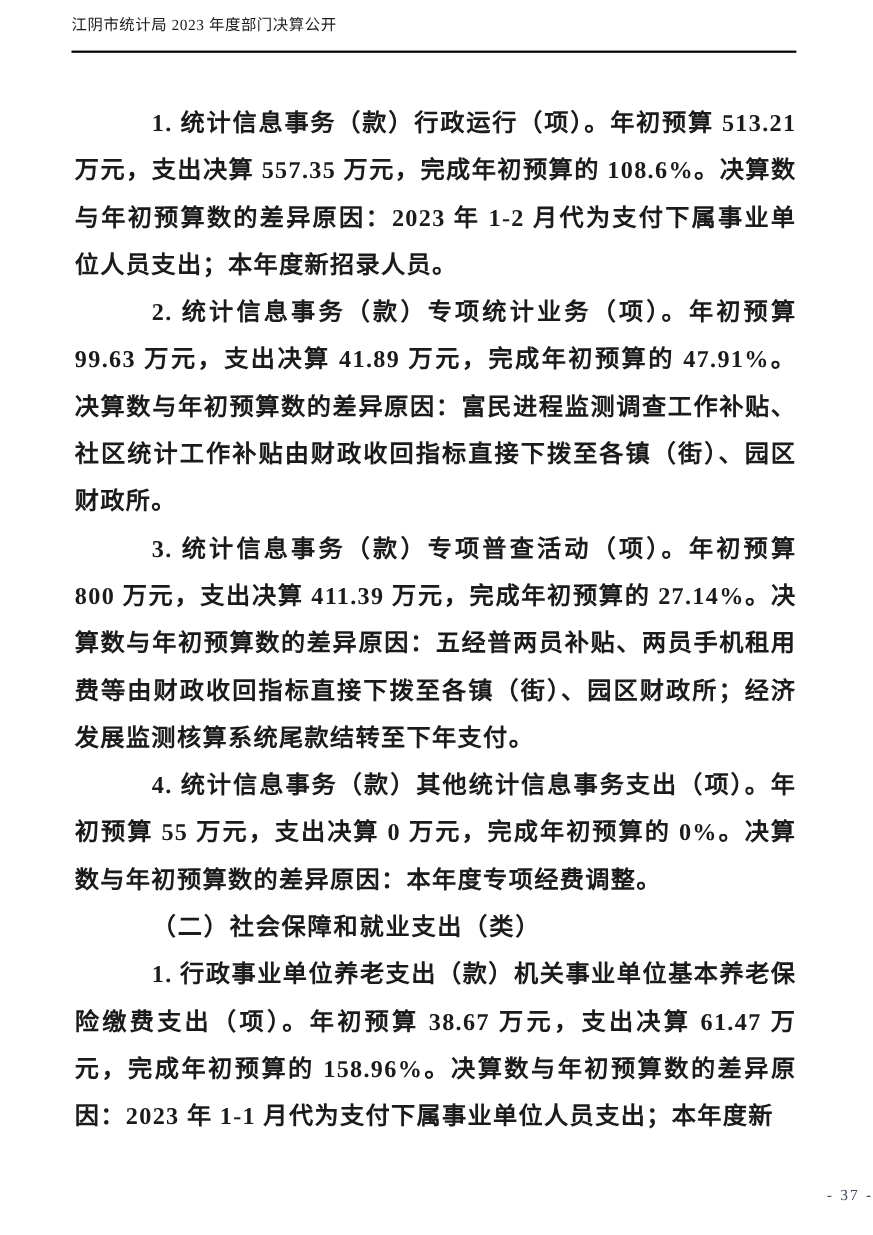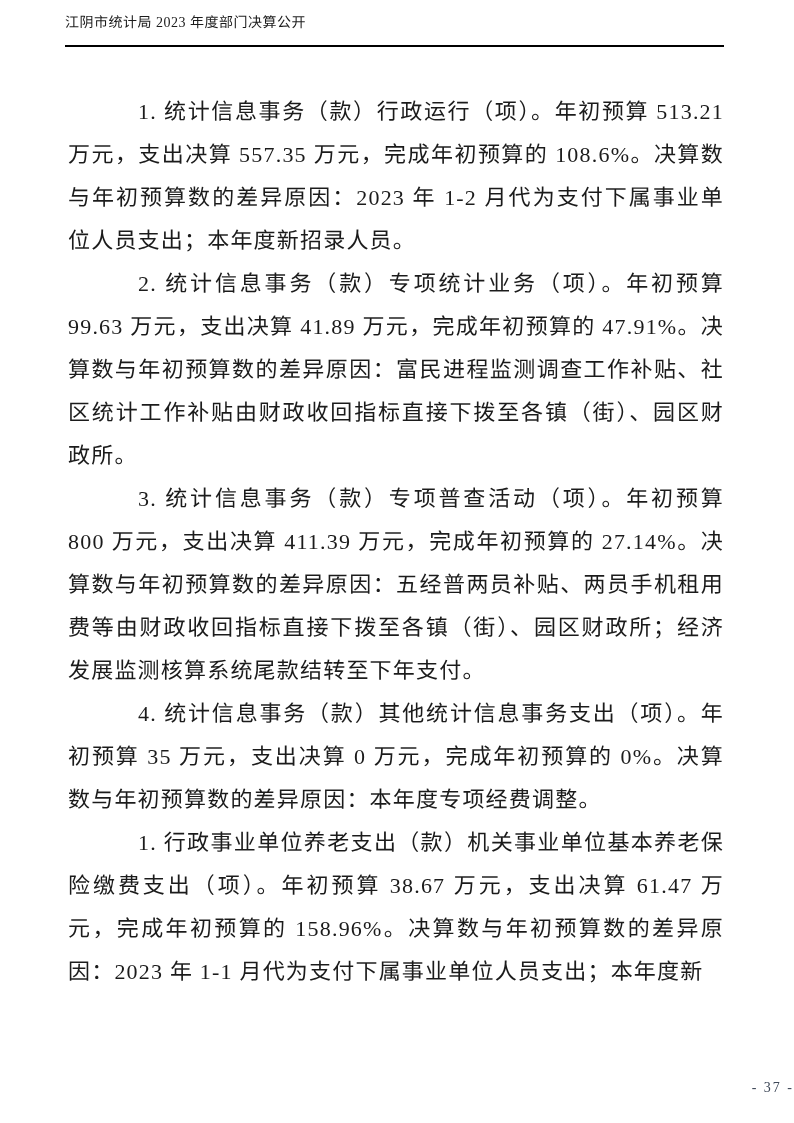--- a/index.html
+++ b/index.html
@@ -44,20 +44,21 @@
     font-size: 22px;
     line-height: 43px;
     text-align: justify;
     text-justify: inter-ideograph;
     letter-spacing: 1.2px;
     color: var(--color-text);
   }
   .doc-body p {
     text-indent: 70px;
     word-break: break-word;
+    font-weight: bold;
   }
   .doc-body p.heading {
     font-weight: 700;
     letter-spacing: 1.6px;
   }
   
   .page-footer {
     position: absolute;
     top: 1078px;
     left: 0;
@@ -77,21 +78,22 @@
 <div class="page">
 
   <div class="page-header">
     <span class="header-title">江阴市统计局 2023 年度部门决算公开</span>
   </div>
 
   <div class="doc-body">
     <p>1. 统计信息事务（款）行政运行（项）。年初预算 513.21 万元，支出决算 557.35 万元，完成年初预算的 108.6%。决算数与年初预算数的差异原因：2023 年 1-2 月代为支付下属事业单位人员支出；本年度新招录人员。</p>
     <p>2. 统计信息事务（款）专项统计业务（项）。年初预算 99.63 万元，支出决算 41.89 万元，完成年初预算的 47.91%。决算数与年初预算数的差异原因：富民进程监测调查工作补贴、社区统计工作补贴由财政收回指标直接下拨至各镇（街）、园区财政所。</p>
     <p>3. 统计信息事务（款）专项普查活动（项）。年初预算 800 万元，支出决算 411.39 万元，完成年初预算的 27.14%。决算数与年初预算数的差异原因：五经普两员补贴、两员手机租用费等由财政收回指标直接下拨至各镇（街）、园区财政所；经济发展监测核算系统尾款结转至下年支付。</p>
-    <p>4. 统计信息事务（款）其他统计信息事务支出（项）。年初预算 35 万元，支出决算 0 万元，完成年初预算的 0%。决算数与年初预算数的差异原因：本年度专项经费调整。</p>
+    <p>4. 统计信息事务（款）其他统计信息事务支出（项）。年初预算 55 万元，支出决算 0 万元，完成年初预算的 0%。决算数与年初预算数的差异原因：本年度专项经费调整。</p>
+    <p class="heading">（二）社会保障和就业支出（类）</p>
     <p>1. 行政事业单位养老支出（款）机关事业单位基本养老保险缴费支出（项）。年初预算 38.67 万元，支出决算 61.47 万元，完成年初预算的 158.96%。决算数与年初预算数的差异原因：2023 年 1-1 月代为支付下属事业单位人员支出；本年度新</p>
   </div>
 
   <div class="page-footer">
     <span class="page-number">- 37 -</span>
   </div>
 
 </div>
 
 </body></html>

